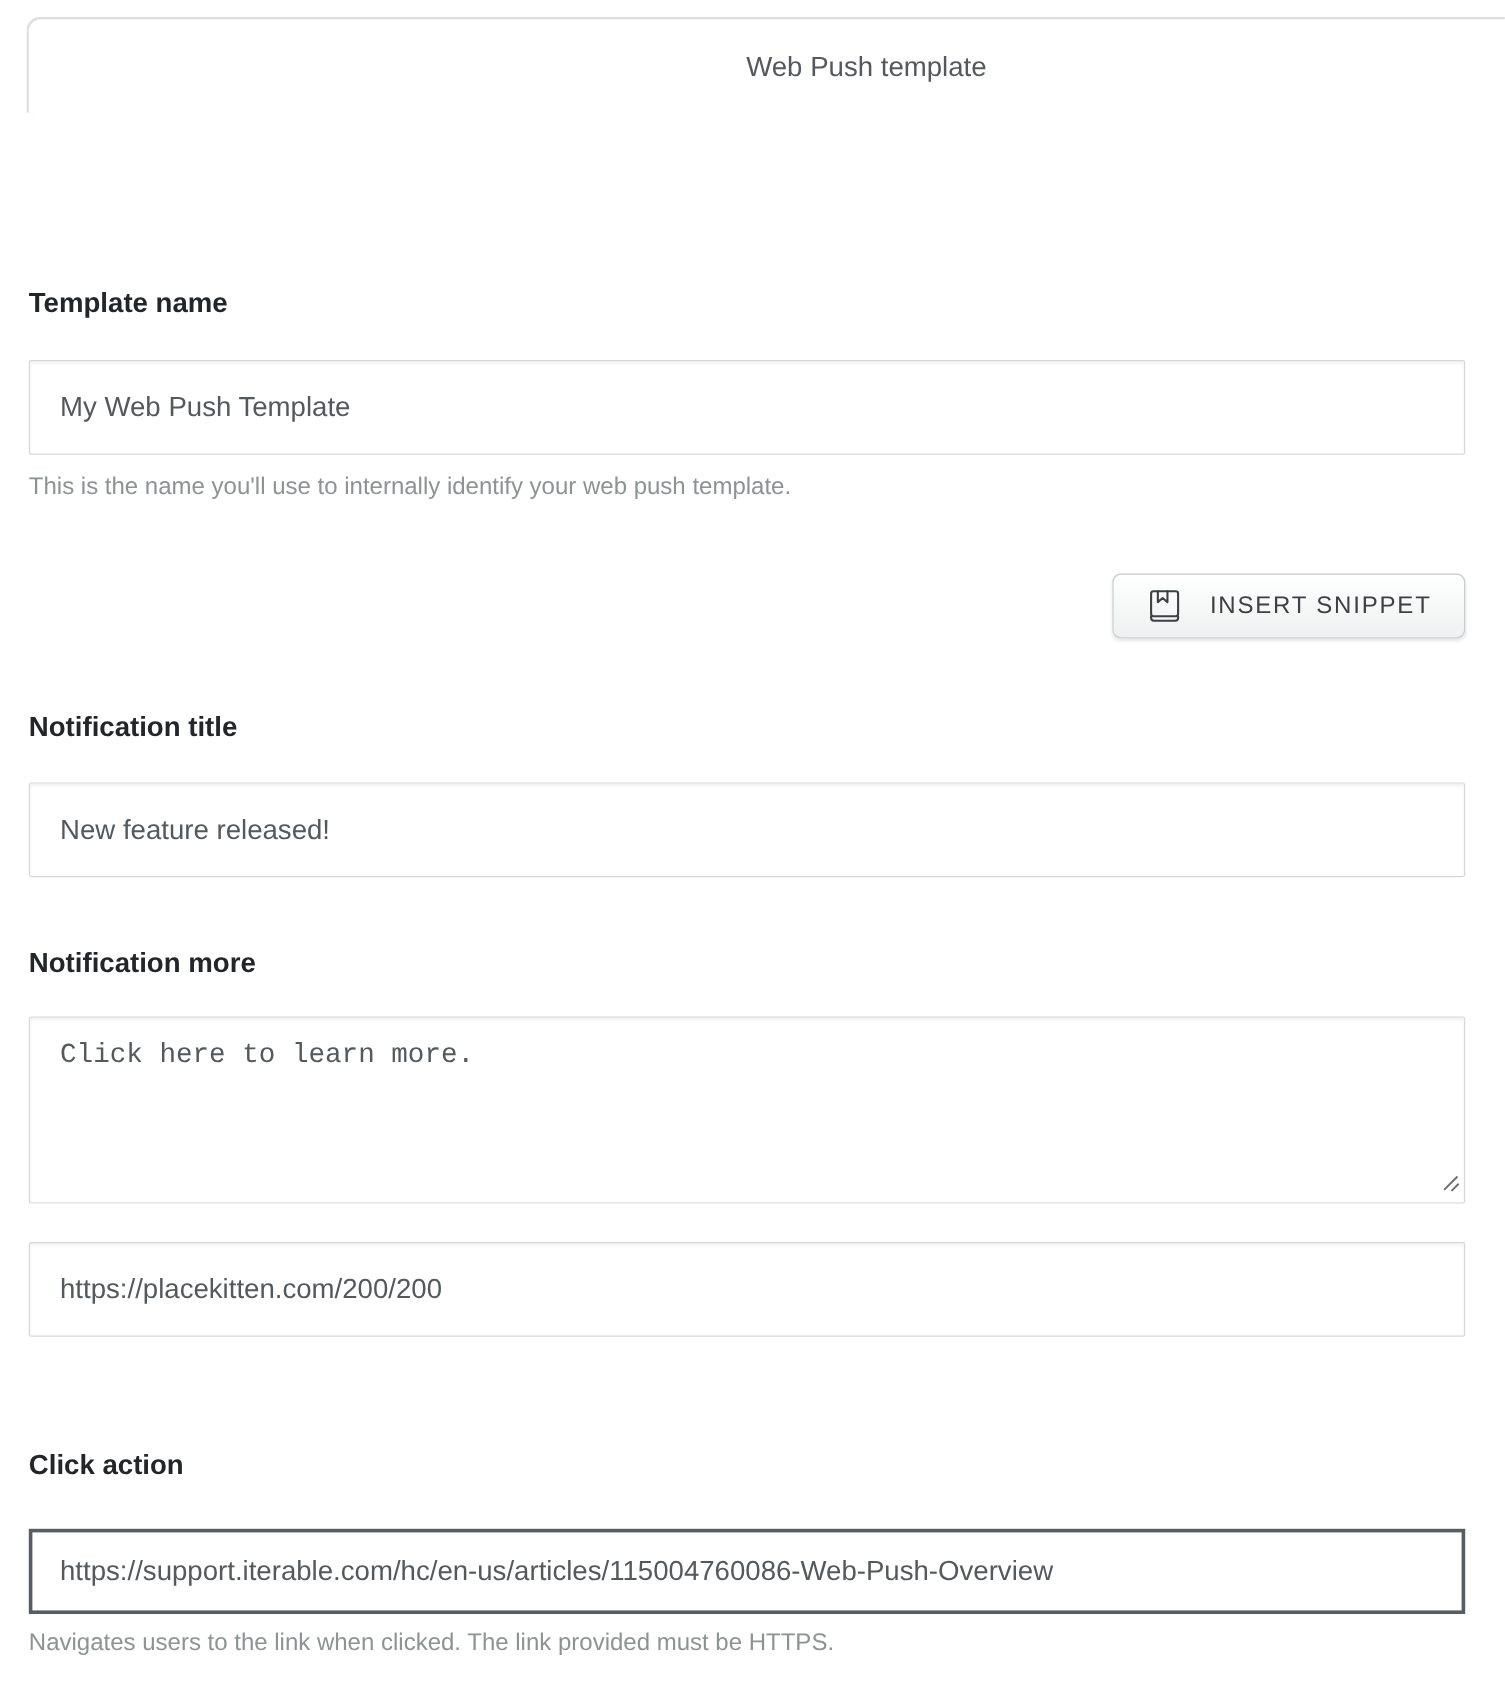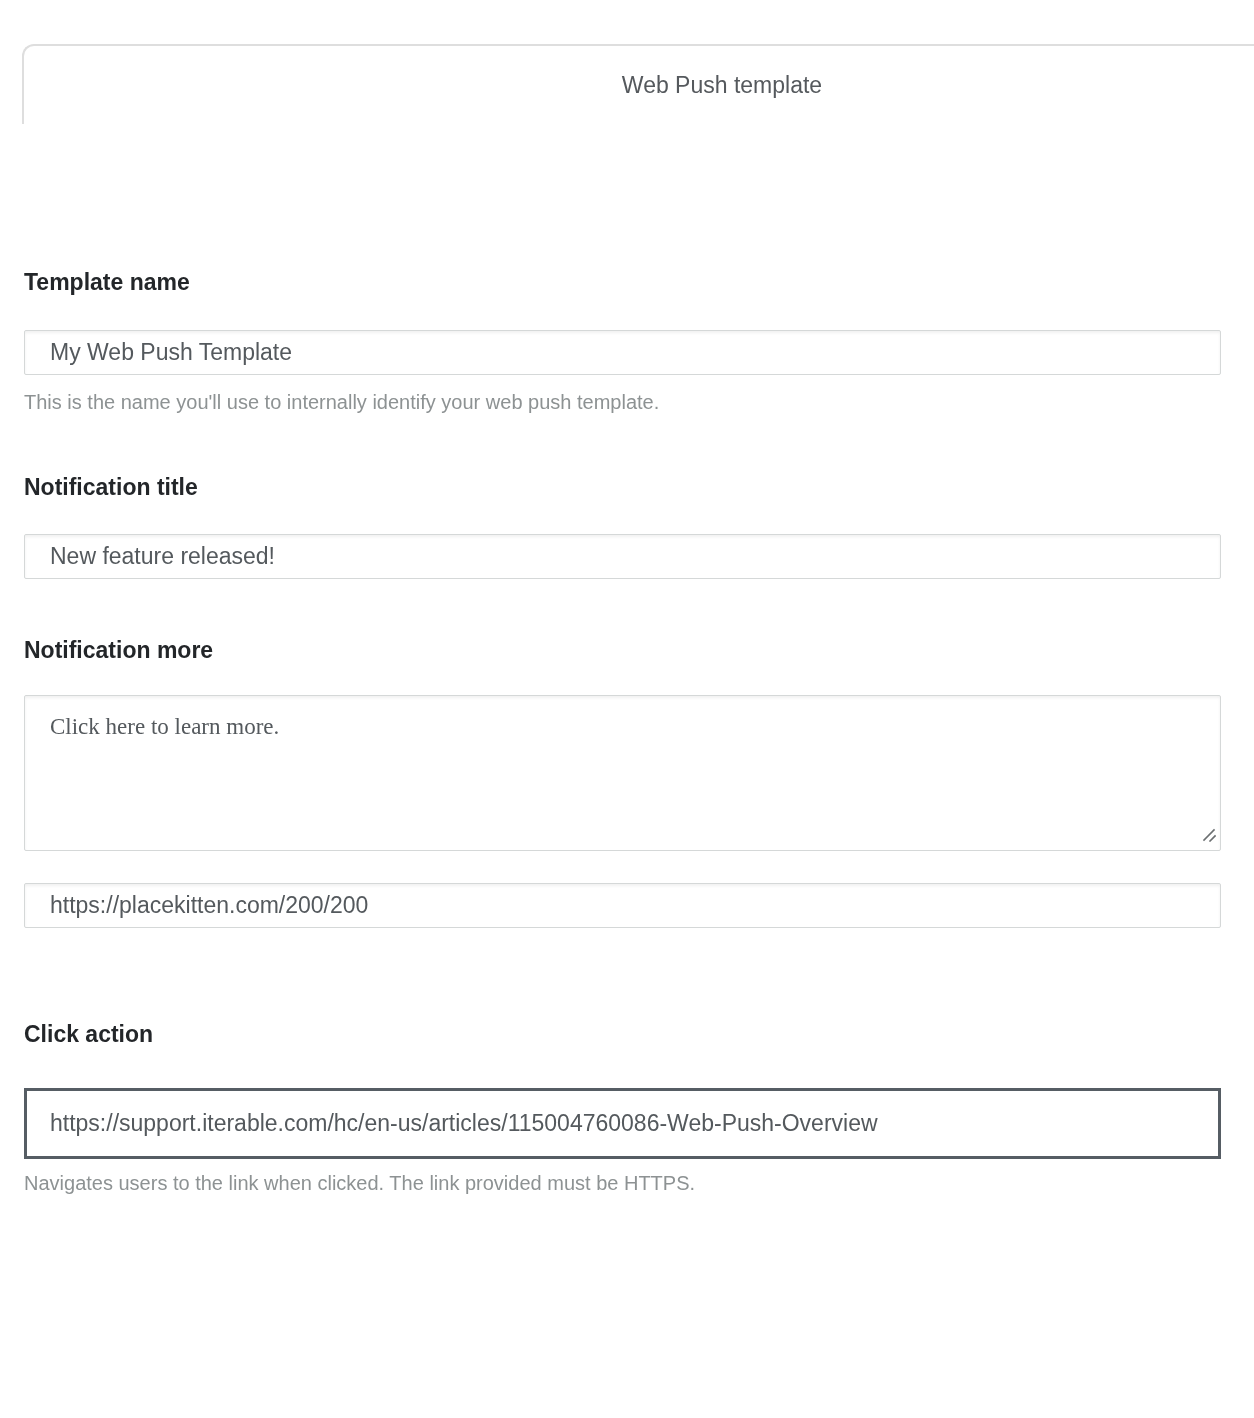--- a/index.html
+++ b/index.html
@@ -3,21 +3,21 @@
 <meta charset="utf-8">
 <style>
   * { margin: 0; padding: 0; box-sizing: border-box; }
   html, body {
     width: 1254px;
     height: 1418px;
     background: #ffffff;
     overflow: hidden;
     font-family: "Liberation Sans", sans-serif;
   }
-  .page { position: relative; width: 1254px; height: 1418px; padding-top: 44px; }
+  .page { position: relative; width: 1254px; height: 1418px; padding-top: 14px; }
 
   
   .tab-panel {
     margin-left: 22px;
     width: 1398px;
     height: 80px;
     border-top: 2px solid #dedede;
     border-left: 2px solid #dedede;
     border-top-left-radius: 12px;
   }
@@ -42,21 +42,21 @@
   .lbl-template-name   { margin-top: 144px; }
   .lbl-notif-title     { margin-top: 59px; }
   .lbl-notif-body      { margin-top: 57px; }
   .lbl-icon            { margin-top: 56px; }
   .lbl-click-action    { margin-top: 92px; }
 
   .text-input {
     display: block;
     margin-top: 34px;
     width: 100%;
-    height: 45px;
+    height: 79px;
     border: 1px solid #d5d8d8;
     border-radius: 2px;
     background: #ffffff;
     box-shadow: inset 0 2px 3px rgba(0,0,0,0.06);
     padding: 0 25px;
     font-family: "Liberation Sans", sans-serif;
     font-size: 23px;
     color: #54595d;
     outline: none;
   }
@@ -99,21 +99,21 @@
   .textarea-wrap { position: relative; margin-top: 31px; }
   .body-textarea {
     display: block;
     width: 100%;
     height: 156px;
     border: 1px solid #d5d8d8;
     border-radius: 2px;
     background: #ffffff;
     box-shadow: inset 0 2px 3px rgba(0,0,0,0.06);
     padding: 17px 25px;
-    font-family: Liberation Serif, serif;
+    font-family: Liberation Mono, monospace;
     font-size: 23px;
     line-height: 28px;
     color: #54595d;
     resize: none;
     outline: none;
   }
   .resize-grip {
     position: absolute;
     right: 5px;
     bottom: 5px;
@@ -138,20 +138,32 @@
   <div class="tab-panel">
     <div class="tab-title">Web Push template</div>
   </div>
 
   <div class="form">
 
     <label class="field-label lbl-template-name">Template name</label>
     <input class="text-input" type="text" value="My Web Push Template" style="">
     <div class="help-text">This is the name you'll use to internally identify your web push template.</div>
 
+    <div class="button-row">
+      <button class="btn-insert-snippet">
+        <span class="btn-icon">
+          <svg width="31" height="30" viewBox="0 0 24 24" fill="none" stroke="#3b4144" stroke-width="1.4" stroke-linejoin="round" stroke-linecap="round">
+            <rect x="3" y="2.2" width="18" height="16.6" rx="1.6"></rect>
+            <path d="M7.5 2.2 v7.2 l3.2 -2.7 3.2 2.7 v-7.2"></path>
+            <path d="M3 18.8 v1 a2 2 0 0 0 2 2 h14 a2 2 0 0 0 2 -2 v-1"></path>
+          </svg>
+        </span>
+        <span>INSERT SNIPPET</span>
+      </button>
+    </div>
 
     <label class="field-label lbl-notif-title">Notification title</label>
     <input class="text-input mt-33" type="text" value="New feature released!" style="">
 
     <label class="field-label lbl-notif-body">Notification more</label>
     <div class="textarea-wrap">
       <textarea class="body-textarea" style="">Click here to learn more.</textarea>
       <span class="resize-grip">
         <svg width="14" height="14" viewBox="0 0 14 14" stroke="#6b6f71" stroke-width="1.6" stroke-linecap="square">
           <line x1="2" y1="12" x2="12" y2="2"></line>

